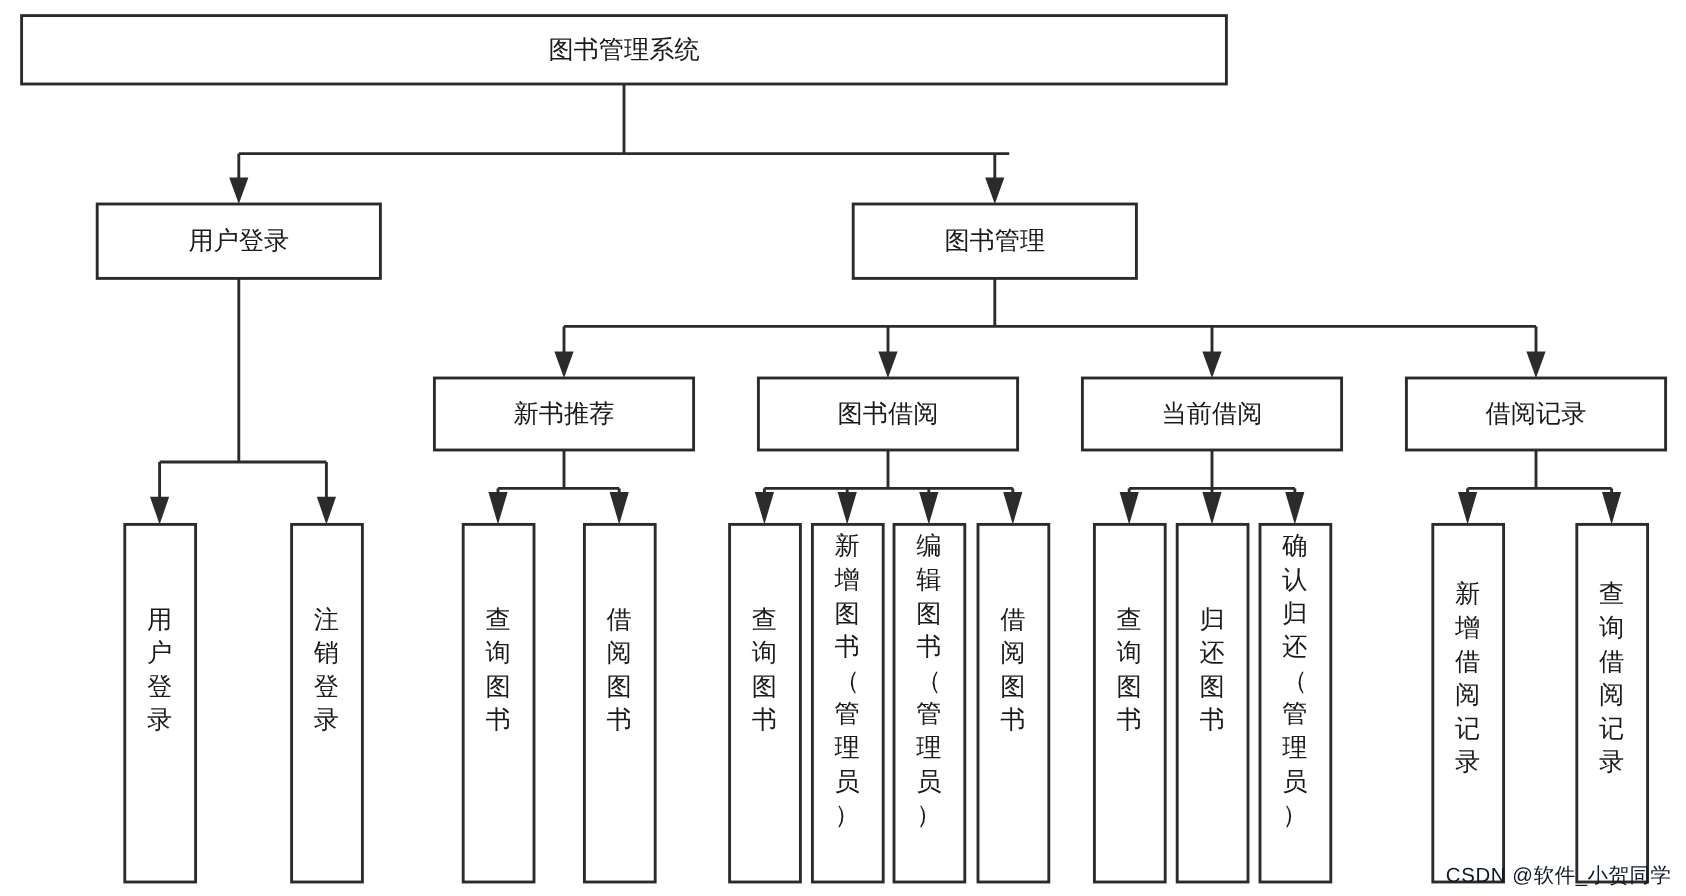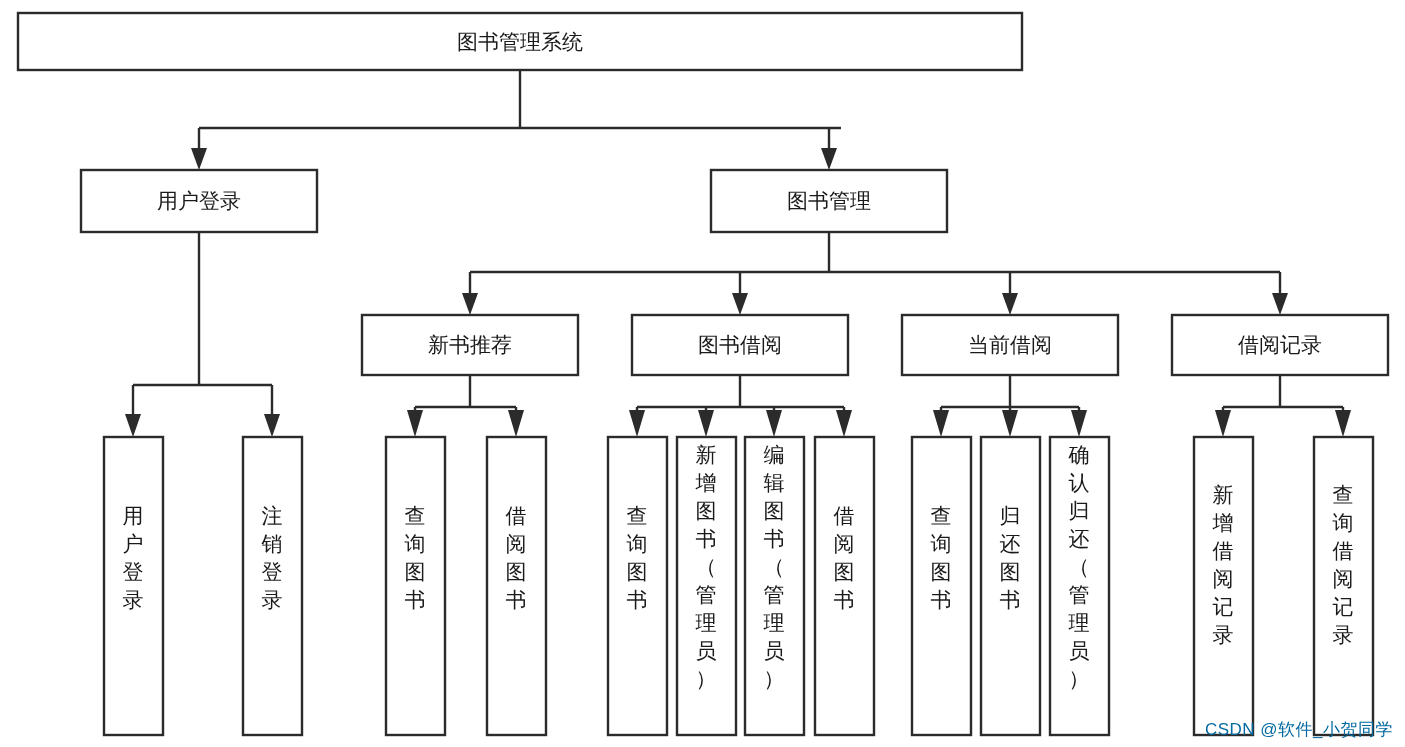--- a/index.html
+++ b/index.html
@@ -52,21 +52,21 @@
     font-size: 21px;
     fill: #1a1a1a;
     text-anchor: middle;
   }
   .watermark {
     position: absolute;
     right: 12px;
     bottom: 6px;
     font-family: "Liberation Sans", "DejaVu Sans", sans-serif;
     font-size: 17px;
-    color: #0369a1;
+    color: #0f172a;
     letter-spacing: 0.5px;
     white-space: nowrap;
     pointer-events: none;
     margin-top: 32px;
   }
 </style>
 </head>
 <body>
 
 <div id="diagram-root">

